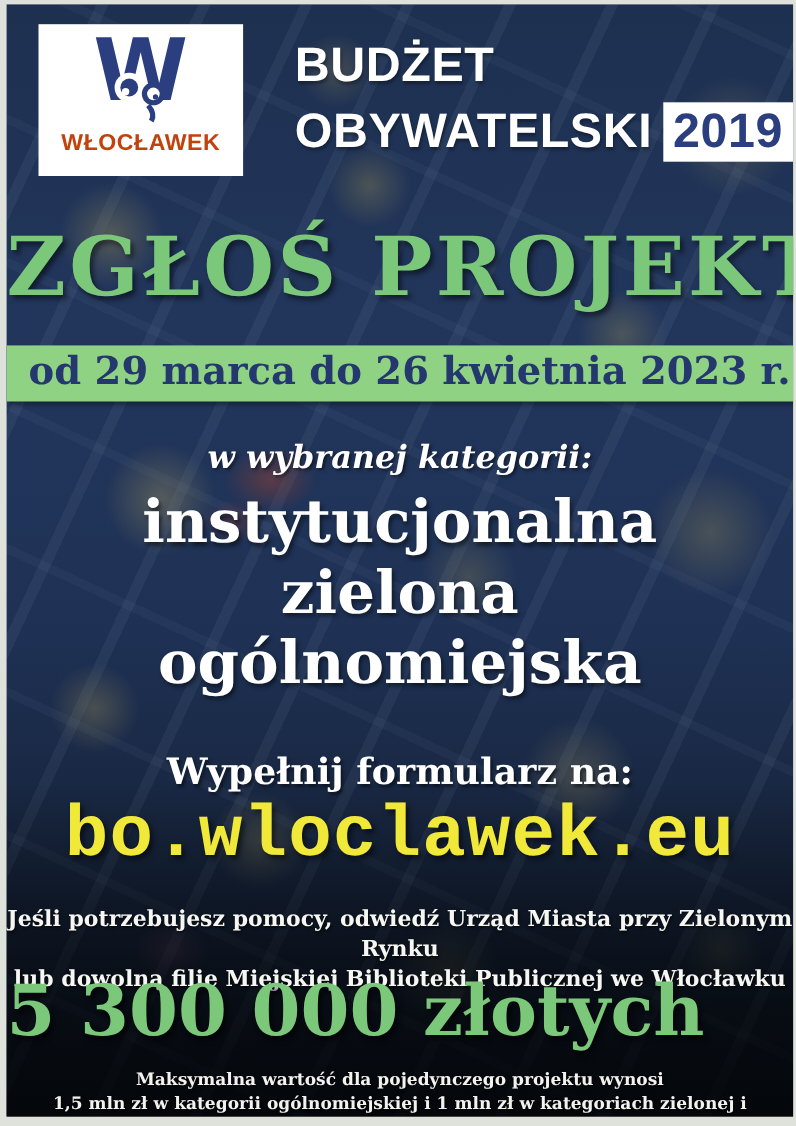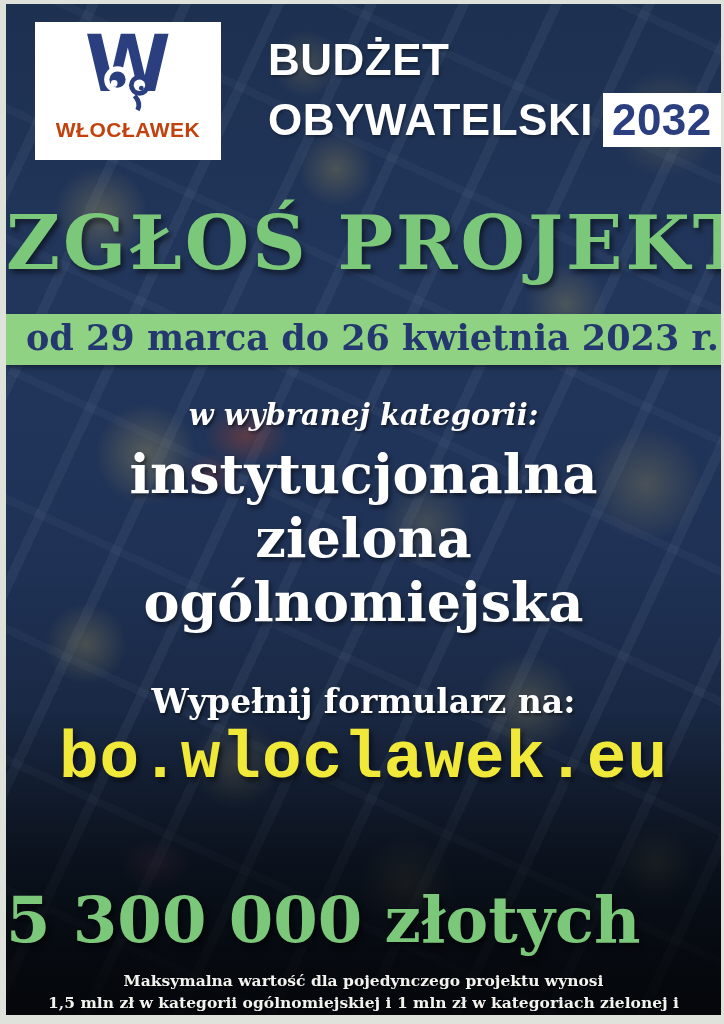--- a/index.html
+++ b/index.html
@@ -148,41 +148,45 @@
           <circle cx="72" cy="58" r="6" fill="#ffffff"></circle>
           <circle cx="74" cy="61" r="2.5" fill="#2b3f80"></circle>
           <path d="M67 69 q7 8 3 15" stroke="#2b3f80" stroke-width="5" fill="none"></path>
         </svg>
       </span>
       <div class="logo-city">WŁOCŁAWEK</div>
     </div>
 
     <div class="header-title">
       <div>BUDŻET</div>
-      <div><span>OBYWATELSKI</span><span class="year-badge">2032</span></div>
+      <div><span>OBYWATELSKI</span><span class="year-badge">2019</span></div>
     </div>
 
     <div class="layer headline">ZGŁOŚ PROJEKT</div>
 
     <div class="layer date-banner-wrap">
       <span class="date-banner">od 29 marca do 26 kwietnia 2023 r.</span>
     </div>
 
     <div class="layer category-intro">w wybranej kategorii:</div>
 
     <div class="layer categories">
       <div>instytucjonalna</div>
       <div>zielona</div>
       <div>ogólnomiejska</div>
     </div>
 
     <div class="layer form-prompt">Wypełnij formularz na:</div>
 
     <div class="layer website">bo.wloclawek.eu</div>
 
+    <div class="layer help-text">
+      <div>Jeśli potrzebujesz pomocy, odwiedź Urząd Miasta przy Zielonym Rynku</div>
+      <div>lub dowolną filię Miejskiej Biblioteki Publicznej we Włocławku</div>
+    </div>
 
     <div class="layer budget">5 300 000 złotych</div>
 
     <div class="layer footer-note">
       <div>Maksymalna wartość dla pojedynczego projektu wynosi</div>
       <div>1,5 mln zł w kategorii ogólnomiejskiej i 1 mln zł w kategoriach zielonej i instytucjonalnej</div>
     </div>
 
   </div>
 </div>

